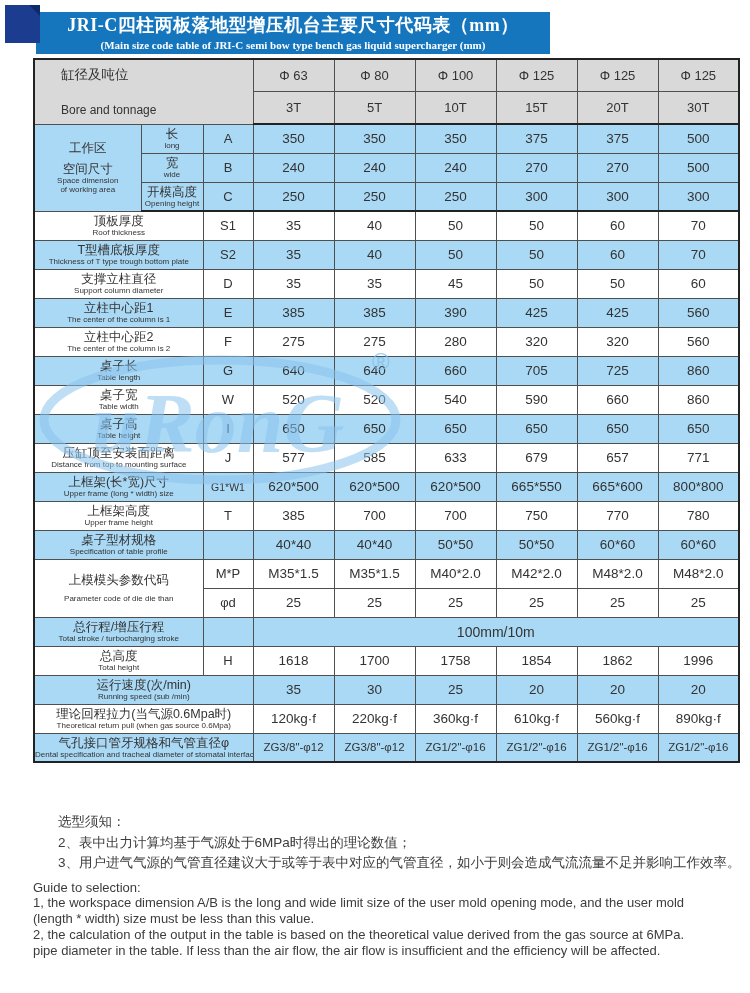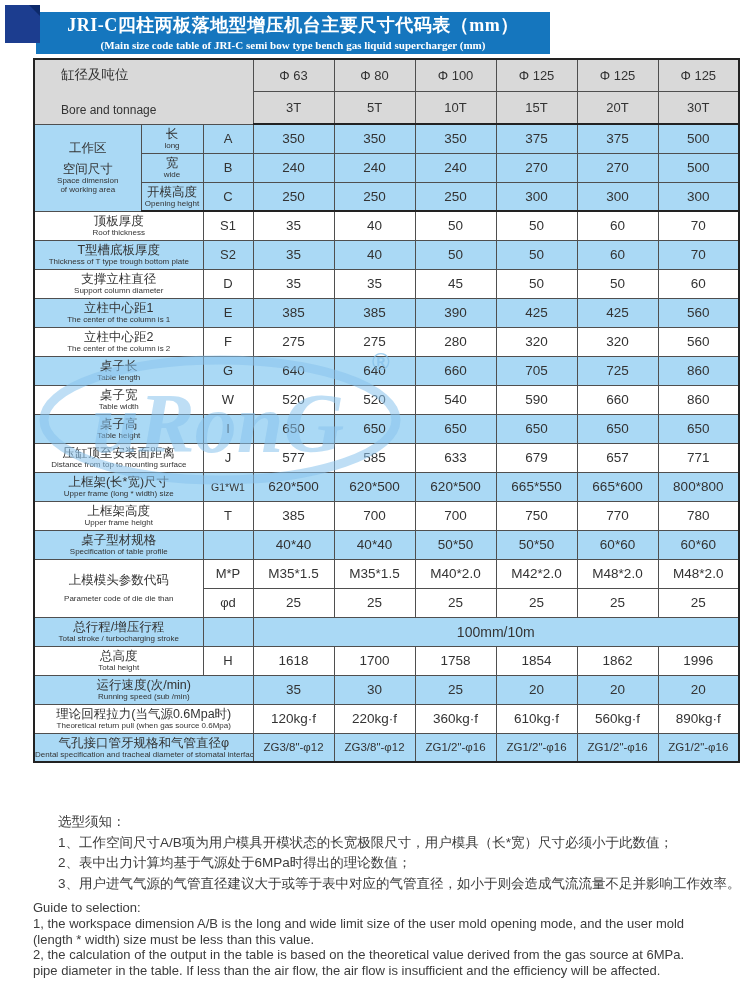--- a/index.html
+++ b/index.html
@@ -388,21 +388,20 @@
     <svg class="wm-svg" width="400" height="158" viewBox="0 0 400 158">
       <ellipse cx="190" cy="80" rx="176" ry="60" fill="none" stroke="rgba(136,195,236,0.55)" stroke-width="9"></ellipse>
       <text x="62" y="112" font-size="84" font-style="italic" font-weight="bold" fill="rgba(136,195,236,0.55)" font-family="Liberation Serif, serif">uRonG</text>
     </svg>
     <div class="wm-reg">®</div>
   </div>
 
   <div class="notes">
     <div class="notes-zh">
       <div>选型须知：</div>
-      <div>1、工作空间尺寸A/B项为用户模具开模状态的长宽极限尺寸，用户模具（长*宽）尺寸必须小于此数值；</div>
       <div>2、表中出力计算均基于气源处于6MPa时得出的理论数值；</div>
       <div>3、用户进气气源的气管直径建议大于或等于表中对应的气管直径，如小于则会造成气流流量不足并影响工作效率。</div>
     </div>
     <div class="notes-en">
       <div>Guide to selection:</div>
       <div>1, the workspace dimension A/B is the long and wide limit size of the user mold opening mode, and the user mold</div>
       <div>(length * width) size must be less than this value.</div>
       <div>2, the calculation of the output in the table is based on the theoretical value derived from the gas source at 6MPa.</div>
       <div>pipe diameter in the table. If less than the air flow, the air flow is insufficient and the efficiency will be affected.</div>
     </div>

